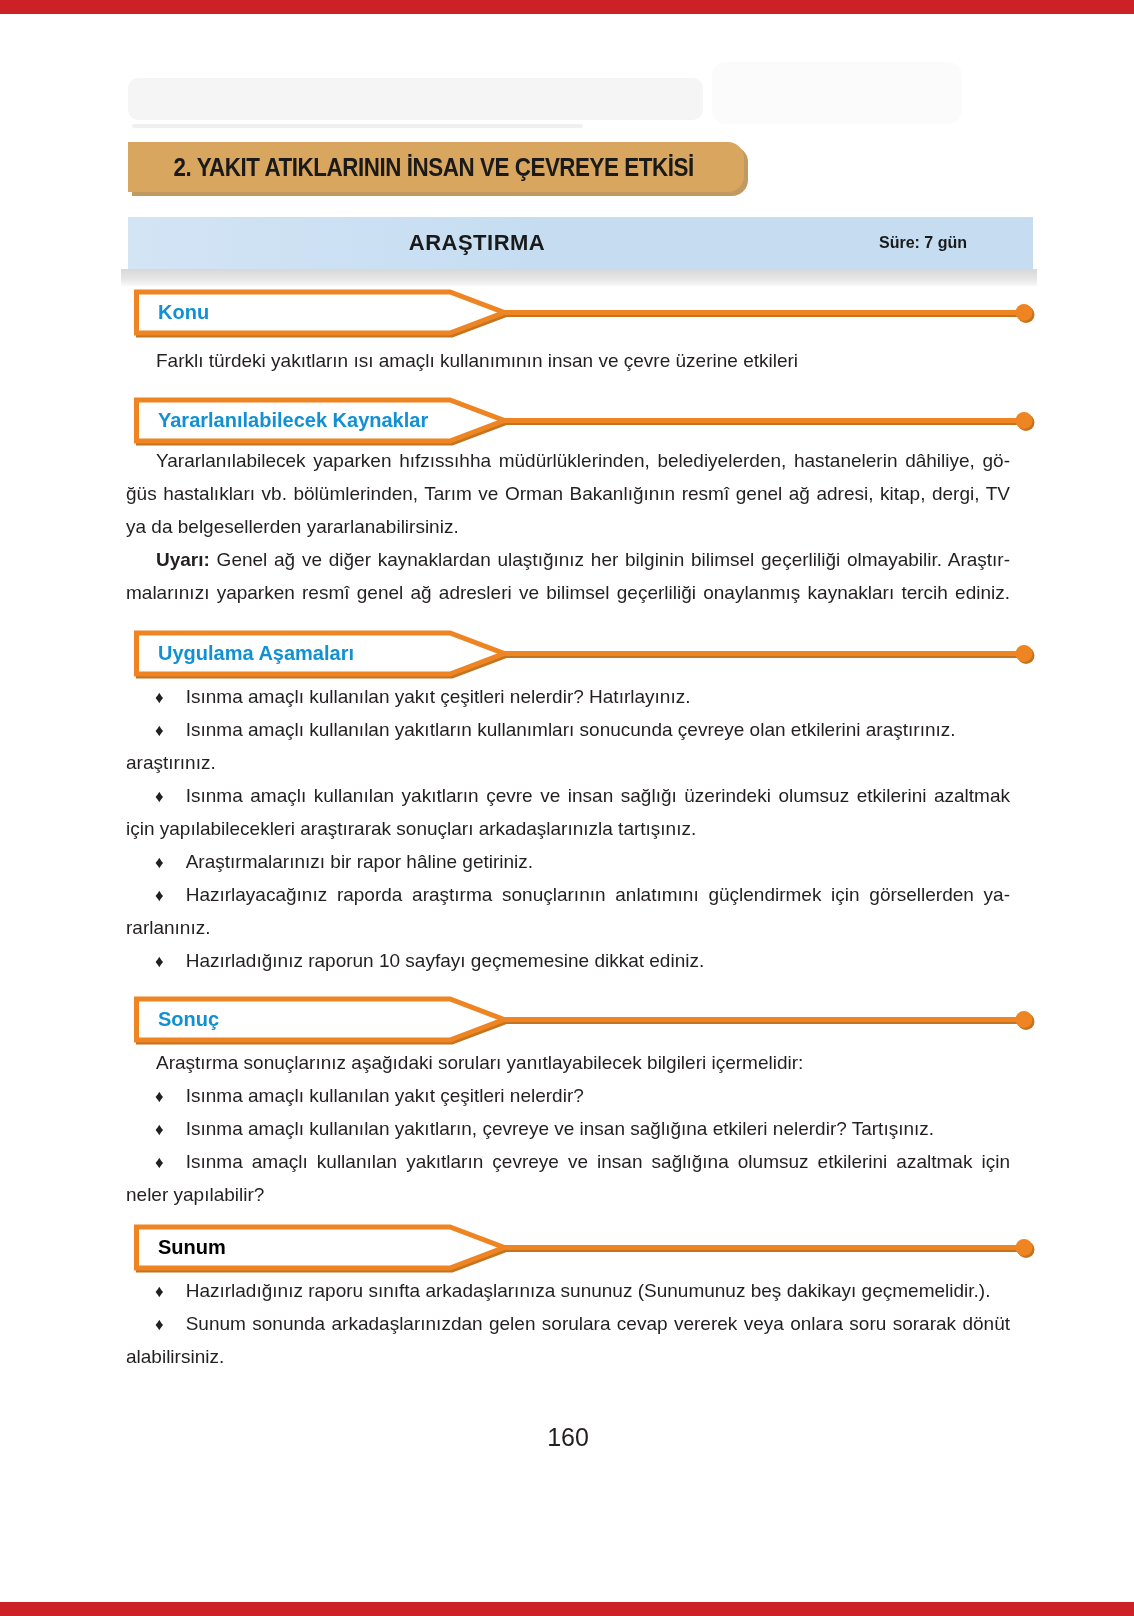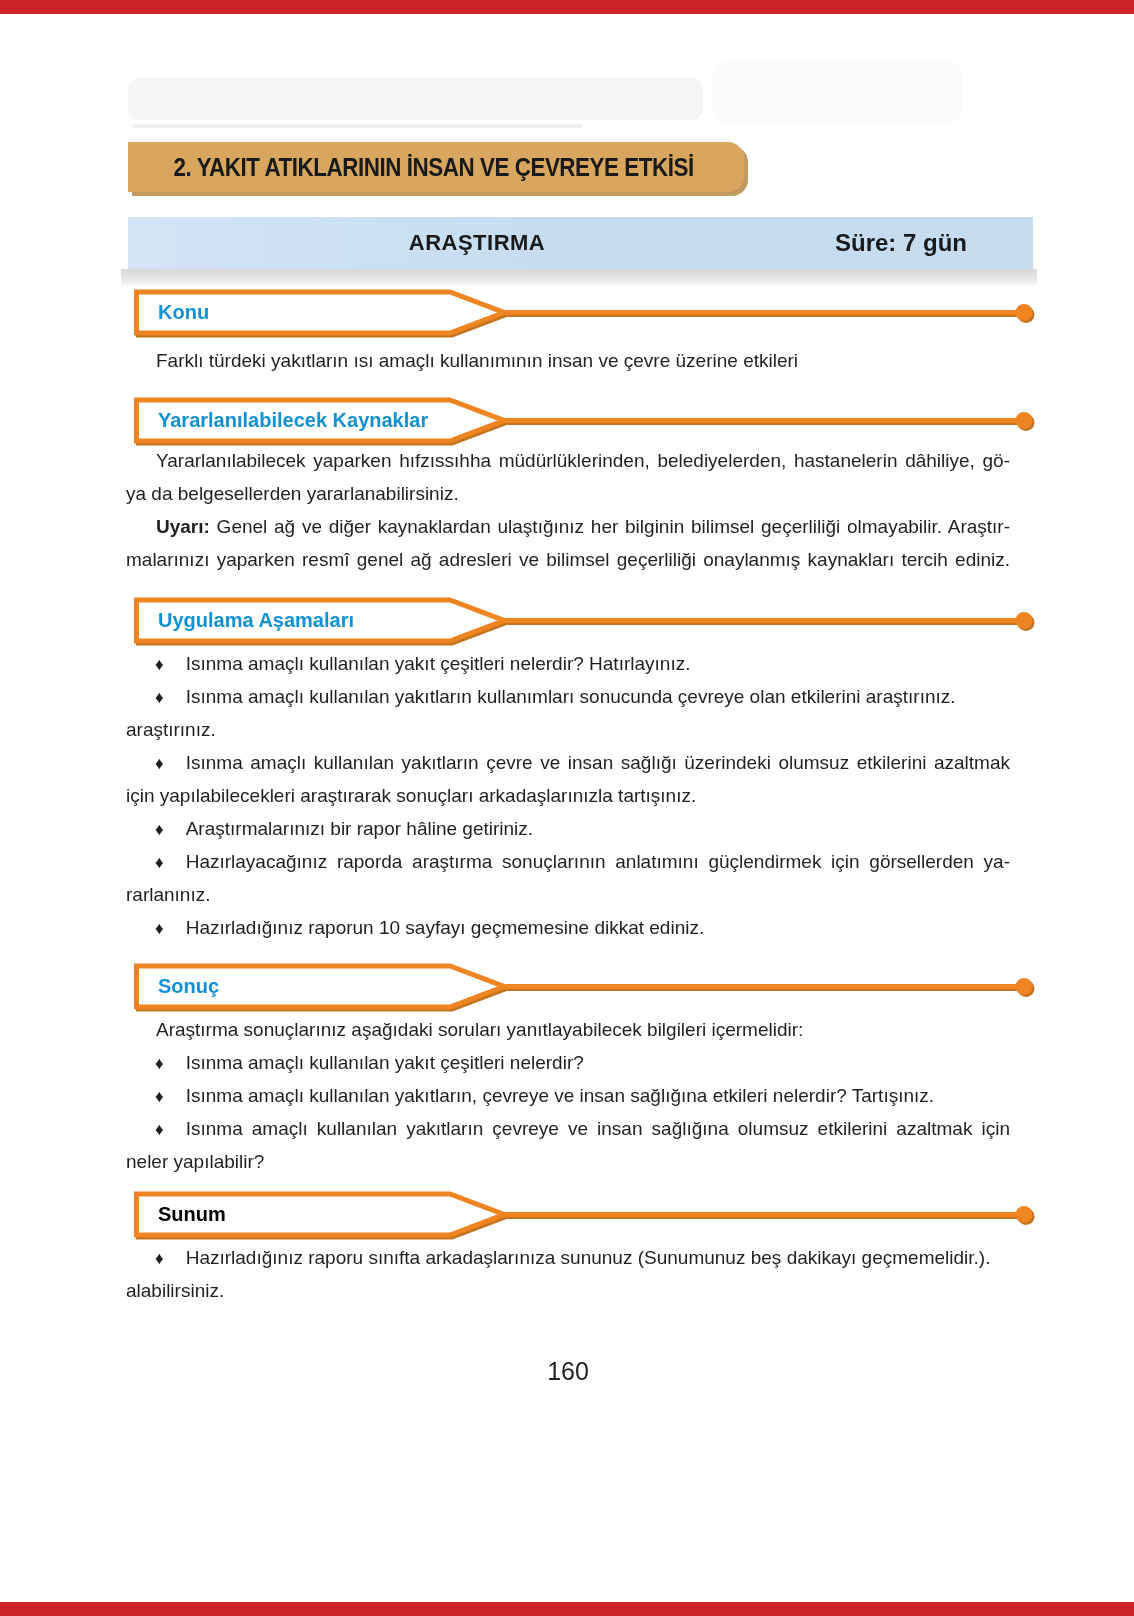--- a/index.html
+++ b/index.html
@@ -17,21 +17,21 @@
   .title-banner{position:relative;margin:142px 0 0 128px;width:592px;height:50px;
         border-radius:0 16px 16px 0;filter:drop-shadow(4px 4px 0 #c19a61);padding-left:24px;}
   .tb-text{display:inline-block;font-weight:bold;font-size:26px;line-height:50px;
         padding-left:25px;white-space:nowrap;letter-spacing:-0.5px;
         transform:scaleX(0.86);transform-origin:left center;color:#1a1a1a;}
 
   .research-bar{position:relative;margin:25px 0 0 128px;width:905px;height:52px;}
   .rb-title{position:absolute;left:349px;top:50%;transform:translate(-50%,-50%);
         font-weight:bold;font-size:22px;color:#1a1a1a;letter-spacing:0.5px;}
   .rb-duration{position:absolute;right:66px;top:50%;transform:translateY(-50%);
-        font-weight:bold;font-size:24px;color:#1a1a1a;}
+        font-weight:bold;font-size:16px;color:#1a1a1a;}
   .bar-shadow{margin:0 0 0 121px;width:916px;height:17px;
         background:linear-gradient(180deg,#d7d7d7 0%,#e7e7e7 60%,#f9f9f9 100%);}
 
   #content{position:relative;margin-left:126px;width:884px;font-size:19px;}
   .sec-head{position:relative;height:48px;margin-left:8px;}
   .arrow-svg{position:absolute;left:0;top:0;filter:drop-shadow(2px 2.5px 0 #c4731f);}
   .sec-title{position:absolute;left:24px;top:50%;transform:translateY(-50%);
         font-weight:bold;font-size:20px;}
 
   .line{height:33px;line-height:33px;white-space:nowrap;}
@@ -84,20 +84,21 @@
         <div class="sec-head">
           <svg class="arrow-svg" width="907" height="48" viewBox="0 0 907 48">
             <path d="M2.5 4 H316 L370 24.5 L316 45 H2.5 Z" fill="#ffffff" stroke="#ee8422" stroke-width="5"></path>
             <path d="M370 24.5 H888" stroke="#ee8422" stroke-width="5" fill="none"></path>
             <circle cx="890" cy="24.5" r="8.5" fill="#ee8422"></circle>
           </svg>
           <span class="sec-title" style="color: rgb(17, 145, 211);">Yararlanılabilecek Kaynaklar</span>
         </div>
         <div class="sec-body">
           <div class="line just indent">Yararlanılabilecek yaparken hıfzıssıhha müdürlüklerinden, belediyelerden, hastanelerin dâhiliye, gö-</div>
+          <div class="line just">ğüs hastalıkları vb. bölümlerinden, Tarım ve Orman Bakanlığının resmî genel ağ adresi, kitap, dergi, TV</div>
           <div class="line left">ya da belgesellerden yararlanabilirsiniz.</div>
           <div class="line just indent"><b>Uyarı:</b> Genel ağ ve diğer kaynaklardan ulaştığınız her bilginin bilimsel geçerliliği olmayabilir. Araştır-</div>
           <div class="line just">malarınızı yaparken resmî genel ağ adresleri ve bilimsel geçerliliği onaylanmış kaynakları tercih ediniz.</div>
         </div>
       </div>
       <div class="section sec-uygulama">
         <div class="sec-head">
           <svg class="arrow-svg" width="907" height="48" viewBox="0 0 907 48">
             <path d="M2.5 4 H316 L370 24.5 L316 45 H2.5 Z" fill="#ffffff" stroke="#ee8422" stroke-width="5"></path>
             <path d="M370 24.5 H888" stroke="#ee8422" stroke-width="5" fill="none"></path>
@@ -138,20 +139,21 @@
         <div class="sec-head">
           <svg class="arrow-svg" width="907" height="48" viewBox="0 0 907 48">
             <path d="M2.5 4 H316 L370 24.5 L316 45 H2.5 Z" fill="#ffffff" stroke="#ee8422" stroke-width="5"></path>
             <path d="M370 24.5 H888" stroke="#ee8422" stroke-width="5" fill="none"></path>
             <circle cx="890" cy="24.5" r="8.5" fill="#ee8422"></circle>
           </svg>
           <span class="sec-title" style="color: #000000;">Sunum</span>
         </div>
         <div class="sec-body">
           <div class="line left"><span class="bullet">♦</span>Hazırladığınız raporu sınıfta arkadaşlarınıza sununuz (Sunumunuz beş dakikayı geçmemelidir.).</div>
+          <div class="line just"><span class="bullet">♦</span>Sunum sonunda arkadaşlarınızdan gelen sorulara cevap vererek veya onlara soru sorarak dönüt</div>
           <div class="line left">alabilirsiniz.</div>
         </div>
       </div>
       <div class="page-number">160</div>
     </div>
 
   <div class="redbar bottom" style="background: rgb(203, 33, 39);"></div>
 </div>
 
 </body></html>

